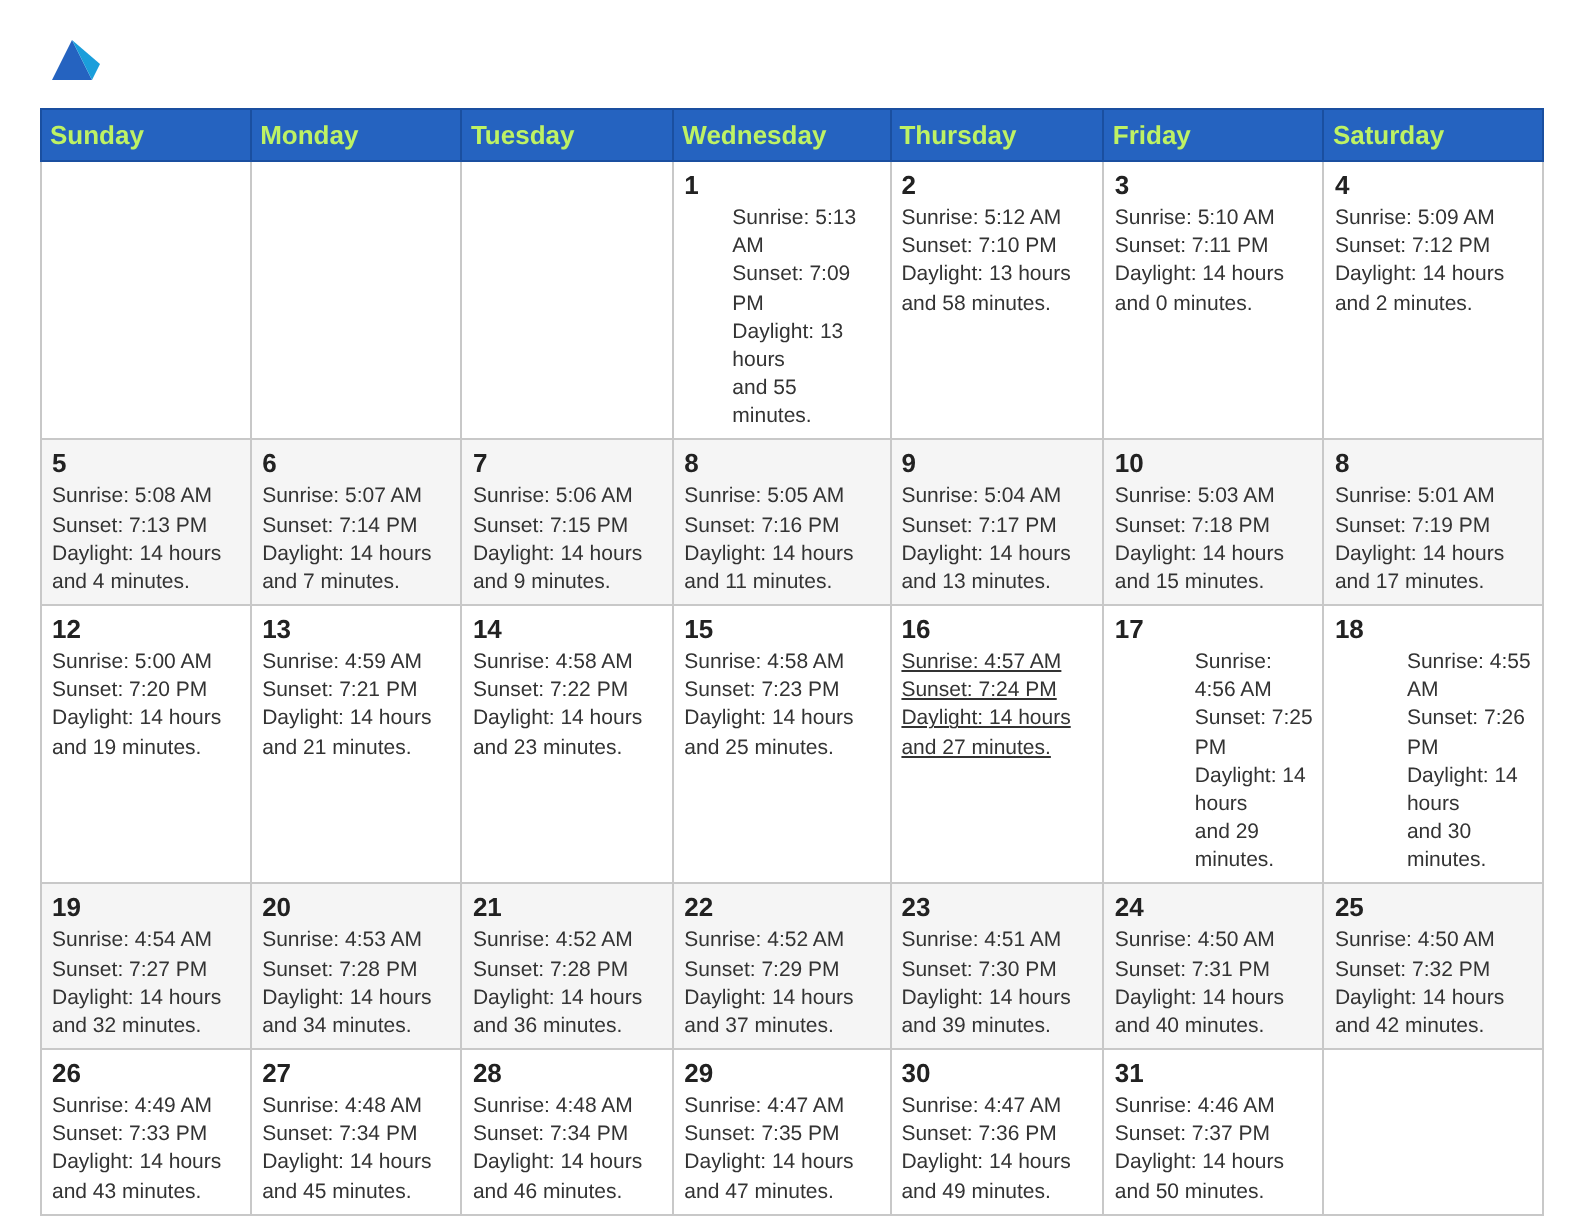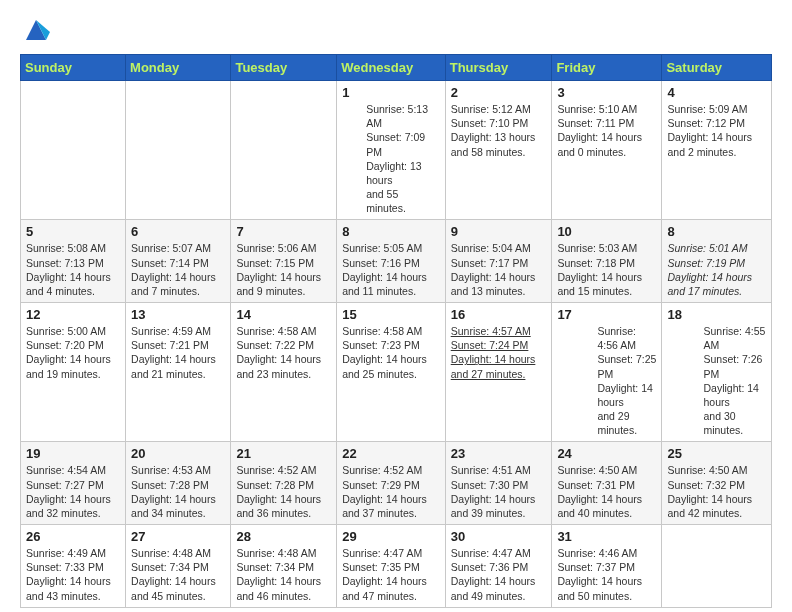--- a/index.html
+++ b/index.html
@@ -197,21 +197,21 @@
           </td>
           <td>
             <div class="day-num">10</div>
             <div class="day-info" style="white-space: pre-line;">Sunrise: 5:03 AM
 Sunset: 7:18 PM
 Daylight: 14 hours
 and 15 minutes.</div>
           </td>
           <td>
             <div class="day-num">8</div>
-            <div class="day-info" style="white-space: pre-line; font-style: italic;">Sunrise: 5:01 AM
+            <div class="day-info" style="white-space: pre-line;">Sunrise: 5:01 AM
 Sunset: 7:19 PM
 Daylight: 14 hours
 and 17 minutes.</div>
           </td>
         </tr>
         <tr>
           <td>
             <div class="day-num">12</div>
             <div class="day-info" style="white-space: pre-line;">Sunrise: 5:00 AM
 Sunset: 7:20 PM

